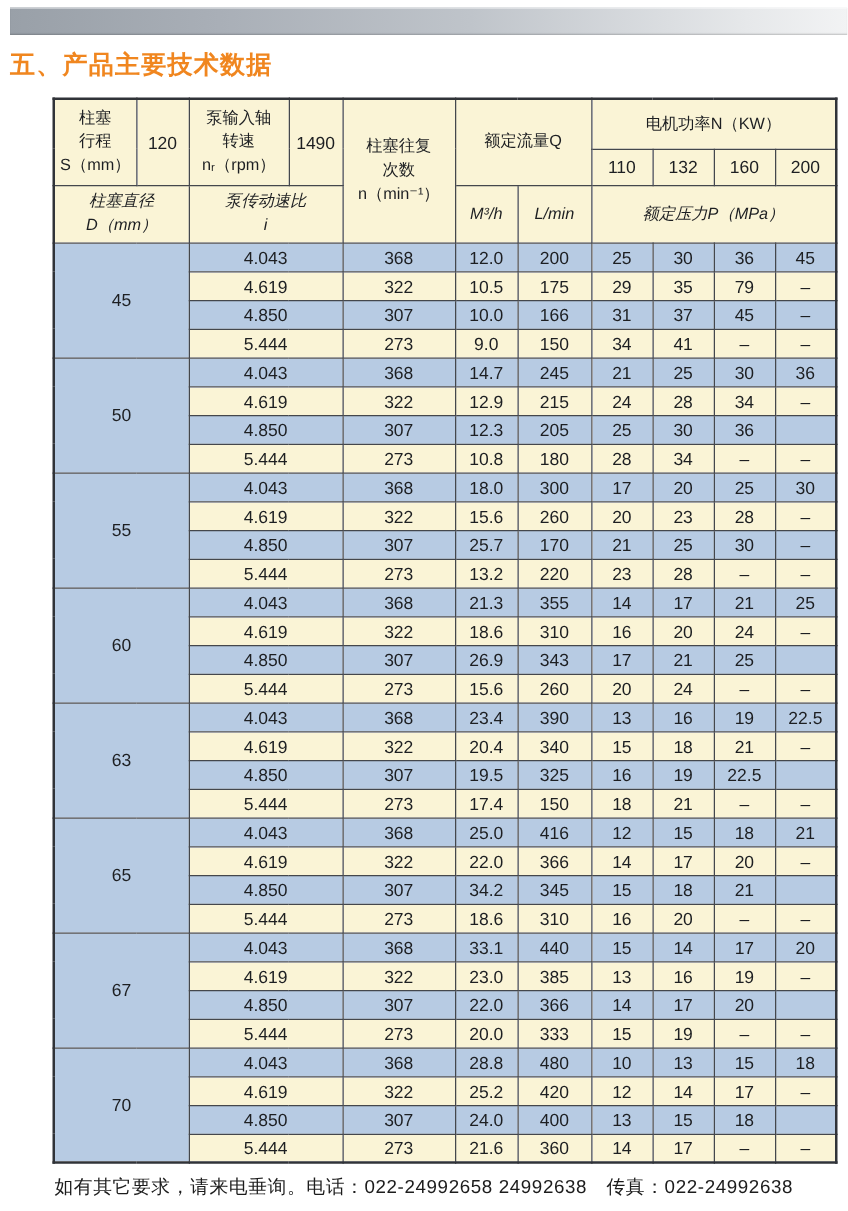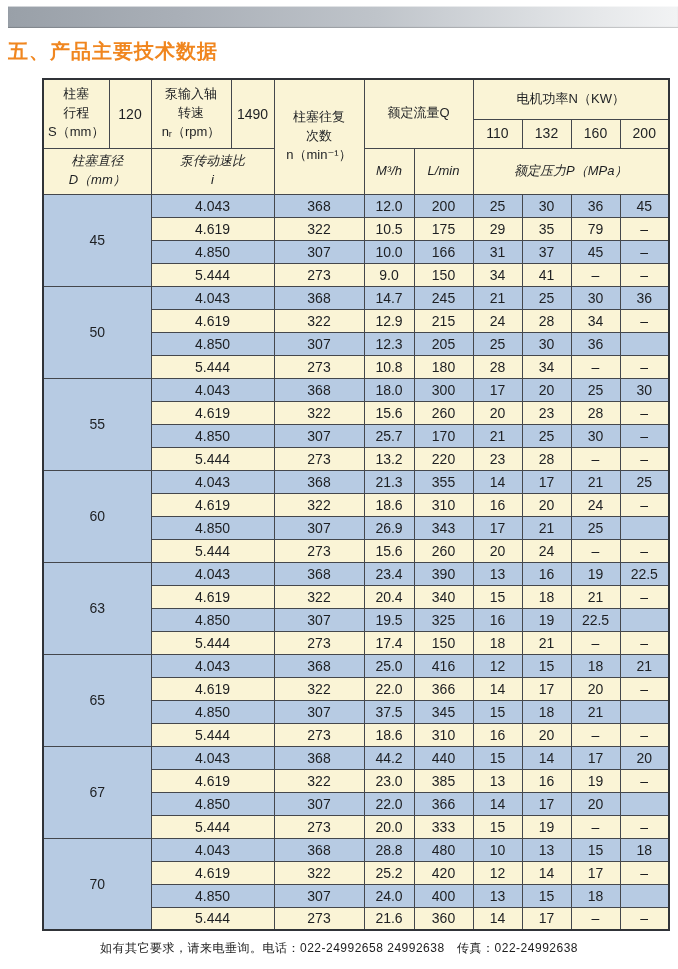--- a/index.html
+++ b/index.html
@@ -52,21 +52,21 @@
   tr.h2 { height: 29px; }
   tr.h3 { height: 46px; font-style: italic; }
   tbody tr { height: 23px; }
   tbody td { font-size: 14px; }
   tr.row-blue td { background: #B7CBE3; }
   tr.row-cream td { background: #FAF4D6; }
   tbody td.group-cell { background: #B7CBE3; }
   .footer {
     margin-top: 9px;
     text-align: center;
-    font-size: 12px;
+    font-size: 15px;
     color: #1c1c1c;
     letter-spacing: 0.5px;
   }
 </style>
 </head>
 <body>
 
 <div class="page">
 
   <div class="top-bar"></div>
@@ -342,42 +342,42 @@
           <td colspan="1">22.0</td>
           <td colspan="1">366</td>
           <td colspan="1">14</td>
           <td colspan="1">17</td>
           <td colspan="1">20</td>
           <td colspan="1">–</td>
         </tr>
         <tr class="row-blue">
           <td colspan="2">4.850</td>
           <td colspan="1">307</td>
-          <td colspan="1">37.5</td>
+          <td colspan="1">34.2</td>
           <td colspan="1">345</td>
           <td colspan="1">15</td>
           <td colspan="1">18</td>
           <td colspan="1">21</td>
           <td colspan="1"></td>
         </tr>
         <tr class="row-cream">
           <td colspan="2">5.444</td>
           <td colspan="1">273</td>
           <td colspan="1">18.6</td>
           <td colspan="1">310</td>
           <td colspan="1">16</td>
           <td colspan="1">20</td>
           <td colspan="1">–</td>
           <td colspan="1">–</td>
         </tr>
         <tr class="row-blue">
           <td colspan="2" rowspan="4" class="group-cell">67</td>
           <td colspan="2">4.043</td>
           <td colspan="1">368</td>
-          <td colspan="1">44.2</td>
+          <td colspan="1">33.1</td>
           <td colspan="1">440</td>
           <td colspan="1">15</td>
           <td colspan="1">14</td>
           <td colspan="1">17</td>
           <td colspan="1">20</td>
         </tr>
         <tr class="row-cream">
           <td colspan="2">4.619</td>
           <td colspan="1">322</td>
           <td colspan="1">23.0</td>

